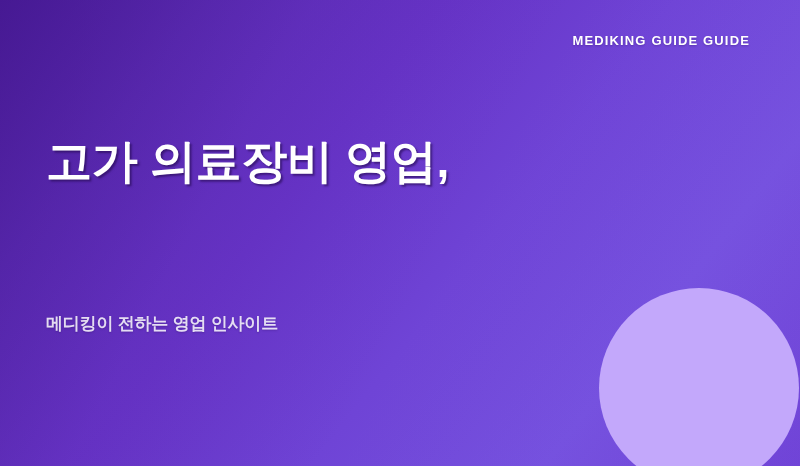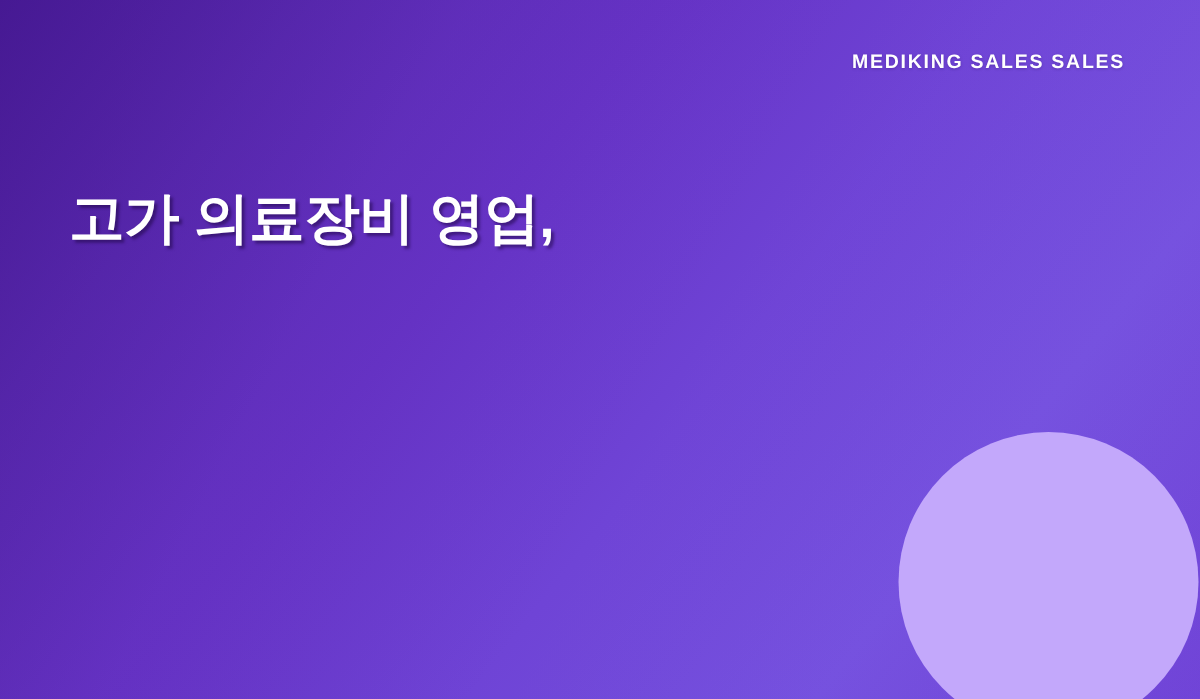--- a/index.html
+++ b/index.html
@@ -58,25 +58,25 @@
     font-size: 13px;
     font-weight: bold;
     letter-spacing: 1.15px;
     white-space: nowrap;
     text-shadow: 0 1px 2px rgba(40,10,90,0.30);
   }
 
   #headline {
     position: absolute;
     left: 46px;
-    top: 122px;
+    top: 138px;
     margin: 0;
     padding: 0;
     color: #ffffff;
-    font-size: 37px;
+    font-size: 46px;
     font-weight: bold;
     line-height: 47px;
     letter-spacing: -0.3px;
     text-shadow: 2px 2px 2px rgba(32,8,72,0.55);
   }
 
   #headline .hl-line {
     display: block;
     white-space: nowrap;
   }
@@ -96,20 +96,21 @@
 </style>
 </head>
 <body>
 
 <div id="slide">
 
   <div id="sheen"></div>
 
   <div id="decor-circle"></div>
 
-  <div id="eyebrow">MEDIKING SALES SALES</div>
+  <div id="eyebrow">MEDIKING GUIDE GUIDE</div>
 
   <h1 id="headline">
     <span class="hl-line">고가 의료장비 영업,</span>
   </h1>
 
+  <p id="subtitle">메디킹이 전하는 영업 인사이트</p>
 
 </div>
 
 </body></html>

